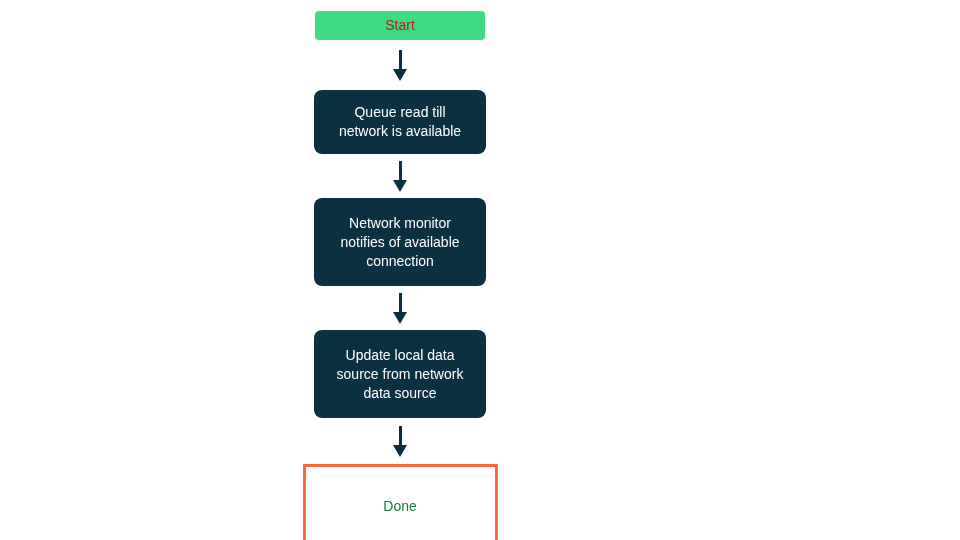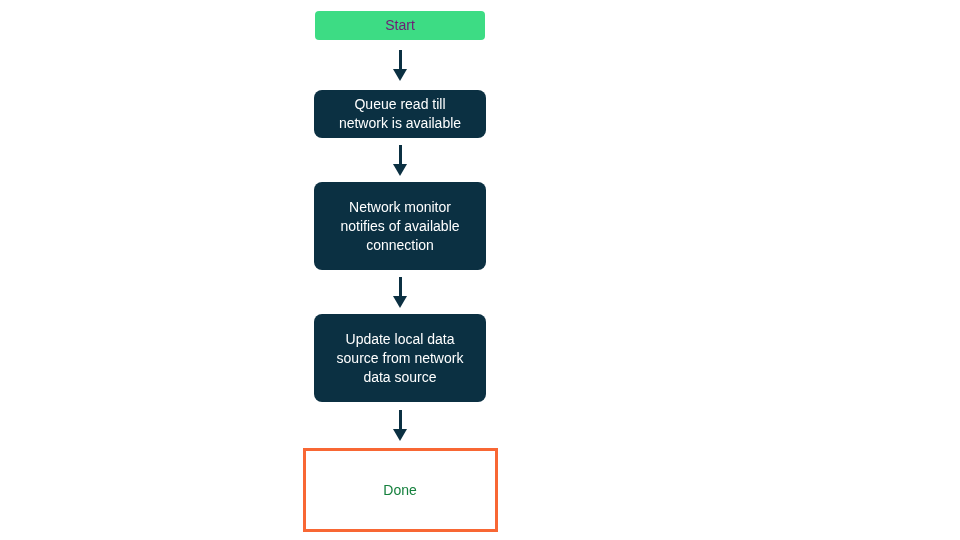--- a/index.html
+++ b/index.html
@@ -32,31 +32,31 @@
     align-items: center;
     justify-content: center;
     text-align: center;
     font-size: 14px;
     line-height: 19px;
   }
   .node-start {
     width: 170px;
     height: 29px;
     background: #3ddc84;
-    color: #701a75;
+    color: #b91c1c;
     border-radius: 4px;
   }
   .node-process {
     width: 172px;
     background: #0b3042;
     color: #ffffff;
     border-radius: 8px;
     padding: 0 15px;
   }
-  .node-process.h66 { height: 48px; }
+  .node-process.h66 { height: 64px; }
   .node-process.h68 { height: 88px; }
   .node-end {
     width: 195px;
     height: 84px;
     background: #ffffff;
     border: 3px solid #f86734;
     color: #15803d;
     border-radius: 0;
   }
   .arrow {

